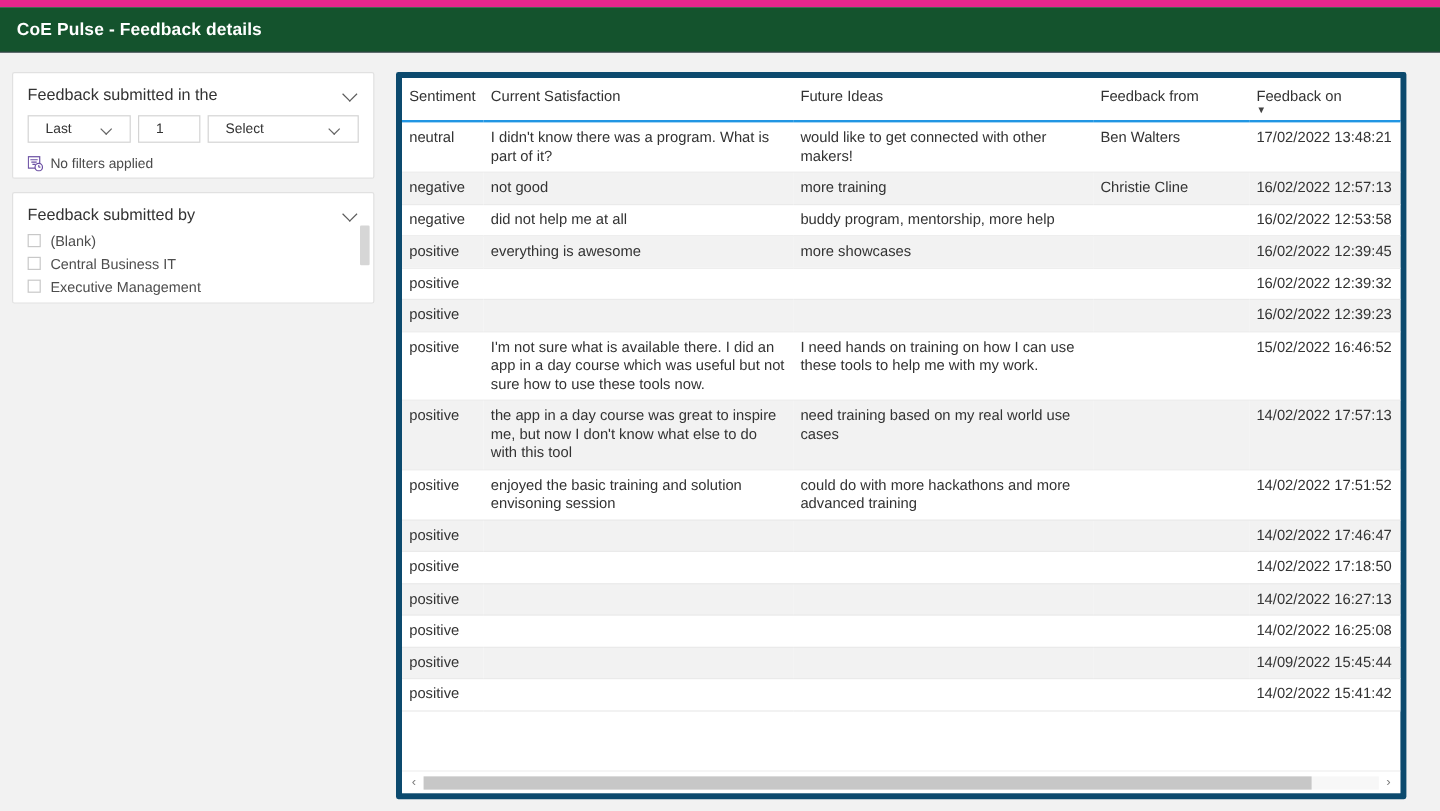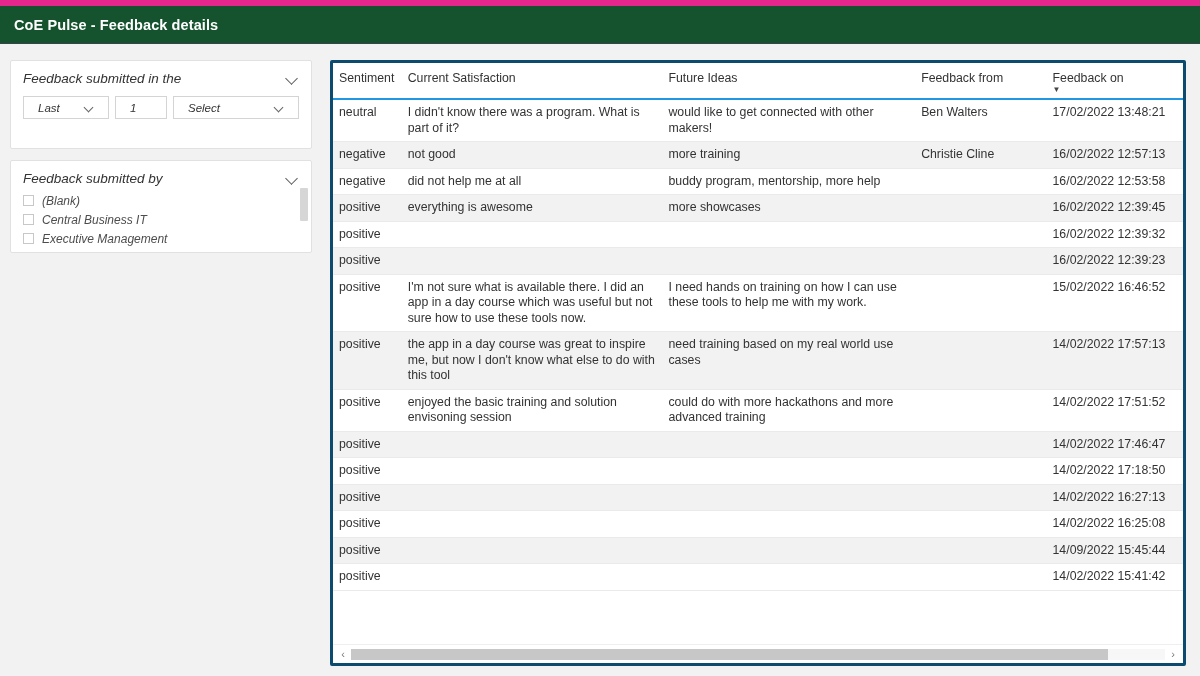--- a/index.html
+++ b/index.html
@@ -45,21 +45,20 @@
   }
 
   
   #filter-pane {
     width: 302px;
     flex: 0 0 302px;
     display: flex;
     flex-direction: column;
     gap: 11px;
     padding-top: 6px;
-    font-style: italic;
   }
 
   .filter-card {
     background: #ffffff;
     border: 1px solid #e1e1e1;
     border-radius: 2px;
     padding: 9px 12px 12px 12px;
     position: relative;
   }
   .filter-card.date-card { height: 89px; }
@@ -169,23 +168,23 @@
     width: 8px;
     height: 33px;
     background: #d6d6d6;
     border-radius: 1px;
   }
 
   
   #table-card {
     flex: 1;
     background: #ffffff;
-    border: 3px solid #0c4a6e;
+    border: 5px solid #0c4a6e;
     border-radius: 2px;
-    margin-right: 4px;
+    margin-right: 18px;
     margin-top: 6px;
     display: flex;
     flex-direction: column;
     position: relative;
     overflow: hidden;
     justify-content: space-between;
   }
 
   #table-scroll-area {
     flex: 1;
@@ -295,20 +294,34 @@
         </div>
         <div class="ctl ctl-num">
           <span>1</span>
         </div>
         <div class="ctl dd ctl-sel">
           <span>Select</span>
           <span class="mini-chev"></span>
         </div>
       </div>
 
+      <div class="no-filters-row">
+        <span>
+          <svg class="icon-svg" width="13" height="13" viewBox="0 0 13 13">
+            <rect x="0.6" y="0.6" width="9.5" height="9.5" fill="none" stroke="#6b4fa3" stroke-width="1"></rect>
+            <line x1="2.3" y1="3.1" x2="8.4" y2="3.1" stroke="#6b4fa3" stroke-width="0.9"></line>
+            <line x1="3.1" y1="5.1" x2="7.6" y2="5.1" stroke="#6b4fa3" stroke-width="0.9"></line>
+            <line x1="4.0" y1="7.0" x2="6.7" y2="7.0" stroke="#6b4fa3" stroke-width="0.9"></line>
+            <circle cx="9.3" cy="9.3" r="3.1" fill="#ffffff" stroke="#6b4fa3" stroke-width="1"></circle>
+            <line x1="9.3" y1="9.3" x2="9.3" y2="7.5" stroke="#6b4fa3" stroke-width="0.9"></line>
+            <line x1="9.3" y1="9.3" x2="10.7" y2="9.3" stroke="#6b4fa3" stroke-width="0.9"></line>
+          </svg>
+        </span>
+        <span class="no-filters-text">No filters applied</span>
+      </div>
     </div>
 
 
     <div class="filter-card by-card">
       <div class="filter-card-head">
         <span class="filter-card-title">Feedback submitted by</span>
         <span class="chevron-down"></span>
       </div>
       <div class="chk-list">
         <div class="chk-row">

